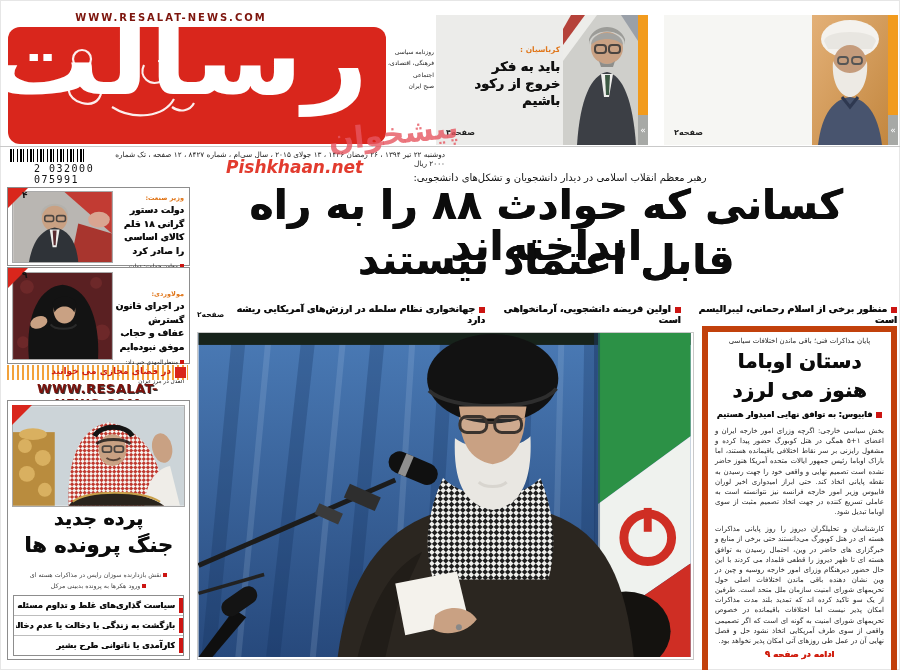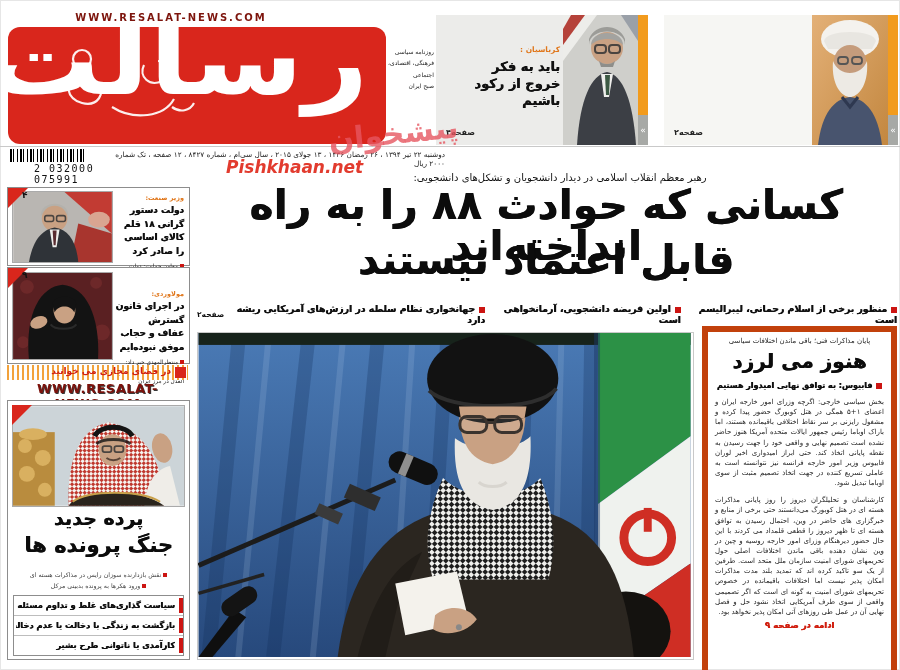--- a/index.html
+++ b/index.html
@@ -275,20 +275,21 @@
       <rect x="118" y="176" width="26" height="12" transform="rotate(24 131 182)" fill="#3a3a3a"></rect>
       <path d="M0,326 L36,278 L48,286 L14,326 Z" fill="#0f0f0f"></path>
       <g transform="rotate(-35 40 272)">
           <rect x="22" y="262" width="40" height="18" rx="9" fill="#141414"></rect>
         </g>
     </svg>
   </div>
 
   <div class="abs article">
     <div class="a-kicker">پایان مذاکرات فنی؛ باقی ماندن اختلافات سیاسی</div>
+    <div class="a-title heavy">دستان اوباما</div>
     <div class="a-title heavy">هنوز می لرزد</div>
     <div class="a-bullet"><span class="sq"></span><span class="heavy">فابیوس: به توافق نهایی امیدوار هستیم</span></div>
     <p class="a-body">بخش سیاسی خارجی: اگرچه وزرای امور خارجه ایران و اعضای ۱+۵ همگی در هتل کوبورگ حضور پیدا کرده و مشغول رایزنی بر سر نقاط اختلافی باقیمانده هستند، اما باراک اوباما رئیس جمهور ایالات متحده آمریکا هنوز حاضر نشده است تصمیم نهایی و واقعی خود را جهت رسیدن به نقطه پایانی اتخاذ کند. حتی ابراز امیدواری اخیر لوران فابیوس وزیر امور خارجه فرانسه نیز نتوانسته است به عاملی تسریع کننده در جهت اتخاذ تصمیم مثبت از سوی اوباما تبدیل شود.</p>
     <p class="a-body">کارشناسان و تحلیلگران دیروز را روز پایانی مذاکرات هسته ای در هتل کوبورگ می‌دانستند حتی برخی از منابع و خبرگزاری های حاضر در وین، احتمال رسیدن به توافق هسته ای تا ظهر دیروز را قطعی قلمداد می کردند با این حال حضور دیرهنگام وزرای امور خارجه روسیه و چین در وین نشان دهنده باقی ماندن اختلافات اصلی حول تحریمهای شورای امنیت سازمان ملل متحد است. طرفین از یک سو تاکید کرده اند که تمدید بلند مدت مذاکرات امکان پذیر نیست اما اختلافات باقیمانده در خصوص تحریمهای شورای امنیت به گونه ای است که اگر تصمیمی واقعی از سوی طرف آمریکایی اتخاذ نشود حل و فصل نهایی آن در عمل طی روزهای آتی امکان پذیر نخواهد بود.</p>
     <div class="a-cont heavy">ادامه در صفحه ۹</div>
   </div>
 
   <div class="abs lbox box1">
     <div class="l-photo" style="top:3px;width:99px;height:70px;">
       <svg width="99" height="70" viewBox="0 0 100 71">

